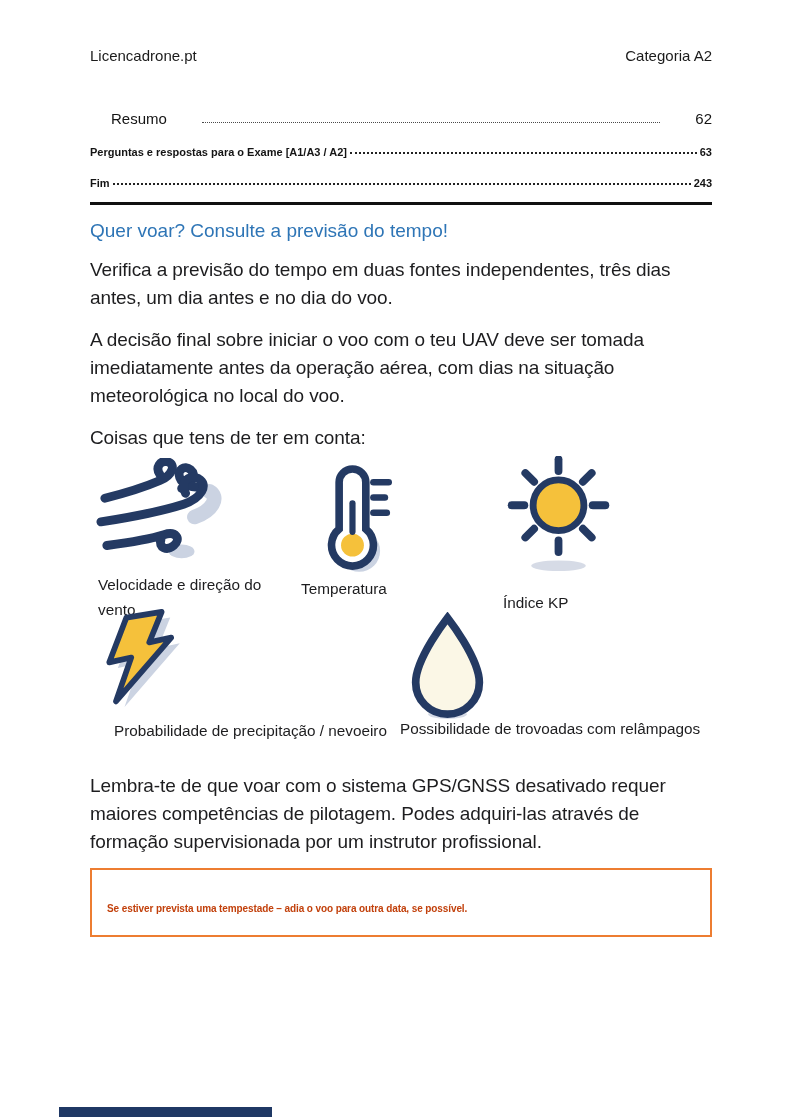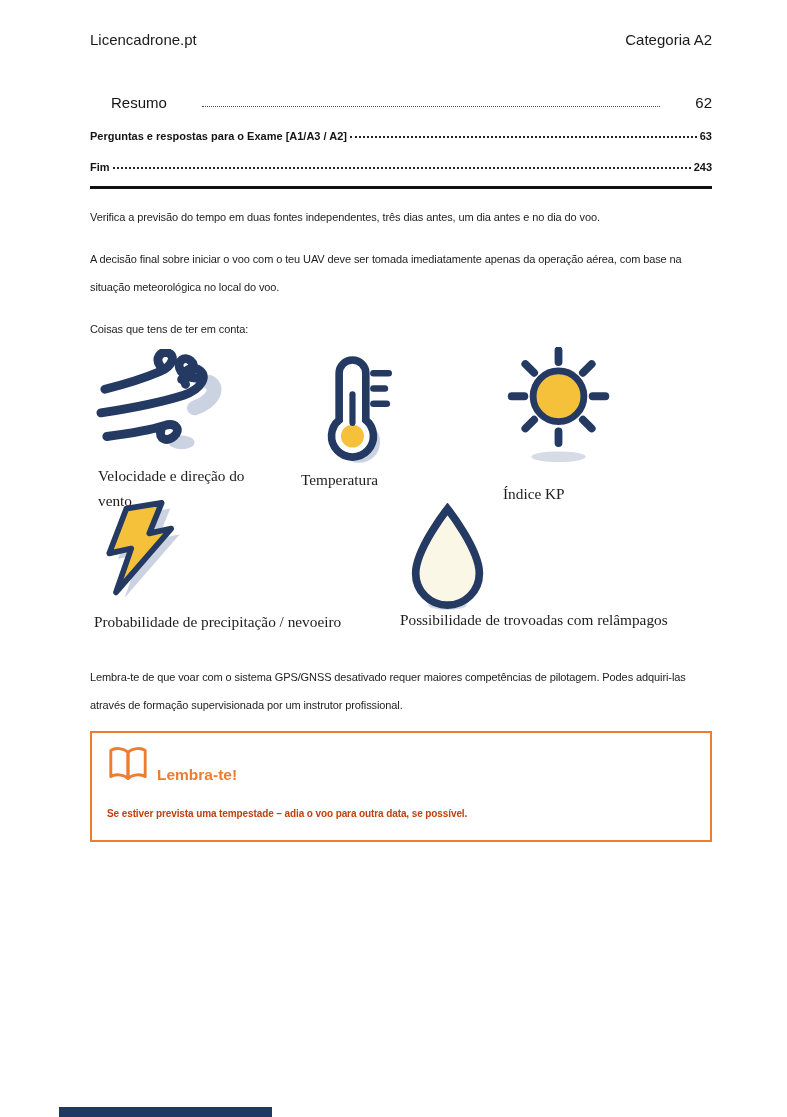--- a/index.html
+++ b/index.html
@@ -7,41 +7,41 @@
     position:relative;
     width:787px;height:1117px;
     background:#ffffff;
     overflow:hidden;
     font-family:"Liberation Sans",sans-serif;
     color:#1d1d1f;
   }
   .content{position:absolute;left:90px;top:0;width:622px;}
 
   
-  .hdr{display:flex;justify-content:space-between;margin-top:31px;font-size:15px;color:#1b1b1b;}
+  .hdr{display:flex;justify-content:space-between;margin-top:47px;font-size:15px;color:#1b1b1b;}
 
   
   .toc{margin-top:32px;}
   .toc-row{display:flex;align-items:flex-end;height:31px;font-size:15px;color:#141414;}
   .toc-row .leader{flex:1;border-bottom:1.6px dotted #4a4a4a;margin:0 3px;transform:translateY(-4px);}
   .toc-row.bold{font-weight:700;font-size:11px;}
   .toc-row.bold .leader{border-bottom:2.1px dotted #222;}
   .toc-row.indent{padding-left:21px;gap:32px;}
   .toc-page{white-space:nowrap;}
 
   
   .chapter-title{margin-top:42px;font-size:31px;font-weight:400;letter-spacing:-0.3px;color:#161616;}
   .title-rule{margin-top:13px;border-top:3px solid #101010;}
 
   .section-heading{margin-top:15px;font-size:19px;font-weight:400;color:#2E75B6;}
 
-  p.body{font-size:11px;line-height:28px;letter-spacing:-0.1px;margin:14px 0 0;max-width:605px;}
+  p.body{font-size:19px;line-height:28px;letter-spacing:-0.1px;margin:14px 0 0;max-width:605px;}
 
   
-  .icon-board{position:relative;height:302px;margin-top:4px;font-family:Liberation Serif, serif;}
+  .icon-board{position:relative;height:302px;margin-top:4px;}
   .icon-item{position:absolute;}
   .icon-label{position:absolute;font-size:15.3px;line-height:25px;color:#1d1d1f;}
   .nowrap{white-space:nowrap;}
 
   
   .callout{margin-top:12px;border:2px solid #ED7D31;padding:12px 15px 21px;}
   .callout-head{display:flex;align-items:flex-end;gap:8px;}
   .callout-title{font-size:15.5px;font-weight:700;color:#ED7D31;padding-bottom:3px;}
   .callout-text{margin-top:21px;font-size:10px;letter-spacing:-0.1px;color:#c2410c;font-weight:bold;}
 
@@ -72,23 +72,24 @@
       </div>
       <div class="toc-row bold">
         <span>Fim</span>
         <span class="leader"></span>
         <span class="toc-page">243</span>
       </div>
     </div>
 
     <div class="title-rule"></div>
 
+    <div class="section-heading">Quer voar? Consulte a previsão do tempo!</div>
 
     <p class="body">Verifica a previsão do tempo em duas fontes independentes, três dias antes, um dia antes e no dia do voo.</p>
-    <p class="body">A decisão final sobre iniciar o voo com o teu UAV deve ser tomada imediatamente apenas da operação aérea, com base na situação meteorológica no local do voo.</p>
+    <p class="body">A decisão final sobre iniciar o voo com o teu UAV deve ser tomada imediatamente antes da operação aérea, com dias na situação meteorológica no local do voo.</p>
     <p class="body">Coisas que tens de ter em conta:</p>
 
     <div class="icon-board">
 
       <div class="icon-item" style="left:5px;top:2px;">
         <svg width="128" height="112" viewBox="0 0 130 112">
           <path d="M94 50 C112 44 120 30 109 24" stroke="#CBD3E2" stroke-width="15" fill="none" stroke-linecap="round" transform="translate(7,9)"></path>
           <ellipse cx="88" cy="94" rx="13" ry="7" fill="#CBD3E2"></ellipse>
           <g fill="none" stroke="#243A63" stroke-width="9" stroke-linecap="round">
             <path d="M10 40 C34 34 52 28 66 22 C78 17 83 6 74 3 C66 1 61 9 66 16"></path>
@@ -132,45 +133,34 @@
         </svg>
       </div>
       <div class="icon-label" style="left:413px;top:134px;">Índice KP</div>
 
       <div class="icon-item" style="left:5px;top:153px;">
         <svg width="100" height="100" viewBox="0 0 105 105">
           <path d="M33 9 L70 3 L57 35 L80 30 L22 97 L38 51 L15 56 Z" fill="#CBD3E2" transform="translate(9,6)"></path>
           <path d="M33 9 L70 3 L57 35 L80 30 L22 97 L38 51 L15 56 Z" fill="#F5C13B" stroke="#243A63" stroke-width="6" stroke-linejoin="round"></path>
         </svg>
       </div>
-      <div class="icon-label nowrap" style="left:4px;top:262px;">Probabilidade de precipitação / nevoeiro</div>
+      <div class="icon-label nowrap" style="left:24px;top:262px;">Probabilidade de precipitação / nevoeiro</div>
 
       <div class="icon-item" style="left:312px;top:156px;">
         <svg width="92" height="108" viewBox="0 0 95 112">
           <ellipse cx="47" cy="106" rx="20" ry="5" fill="#D6DBE6"></ellipse>
           <path d="M47 6 C47 6 14 48 14 73 A33 33 0 0 0 80 73 C80 48 47 6 47 6 Z" fill="#FBF7E6" stroke="#243A63" stroke-width="8"></path>
         </svg>
       </div>
       <div class="icon-label nowrap" style="left:310px;top:260px;text-align:right;">Possibilidade de trovoadas com relâmpagos</div>
 
     </div>
 
     <p class="body">Lembra-te de que voar com o sistema GPS/GNSS desativado requer maiores competências de pilotagem. Podes adquiri-las através de formação supervisionada por um instrutor profissional.</p>
 
     <div class="callout">
-      <div class="callout-head">
-        <span>
-          <svg width="42" height="38" viewBox="0 0 46 42">
-            <g fill="none" stroke="#ED7D31" stroke-width="3.2" stroke-linejoin="round" stroke-linecap="round">
-              <path d="M23 8 C18 3 8 3 4 6 L4 35 C8 32 18 32 23 37 Z"></path>
-              <path d="M23 8 C28 3 38 3 42 6 L42 35 C38 32 28 32 23 37 Z"></path>
-            </g>
-          </svg>
-        </span>
-        <span class="callout-title">Lembra-te!</span>
-      </div>
       <div class="callout-text">Se estiver prevista uma tempestade – adia o voo para outra data, se possível.</div>
     </div>
 
   </div>
 
   <div class="bottom-bar"></div>
 </div>
 
 </body></html>

